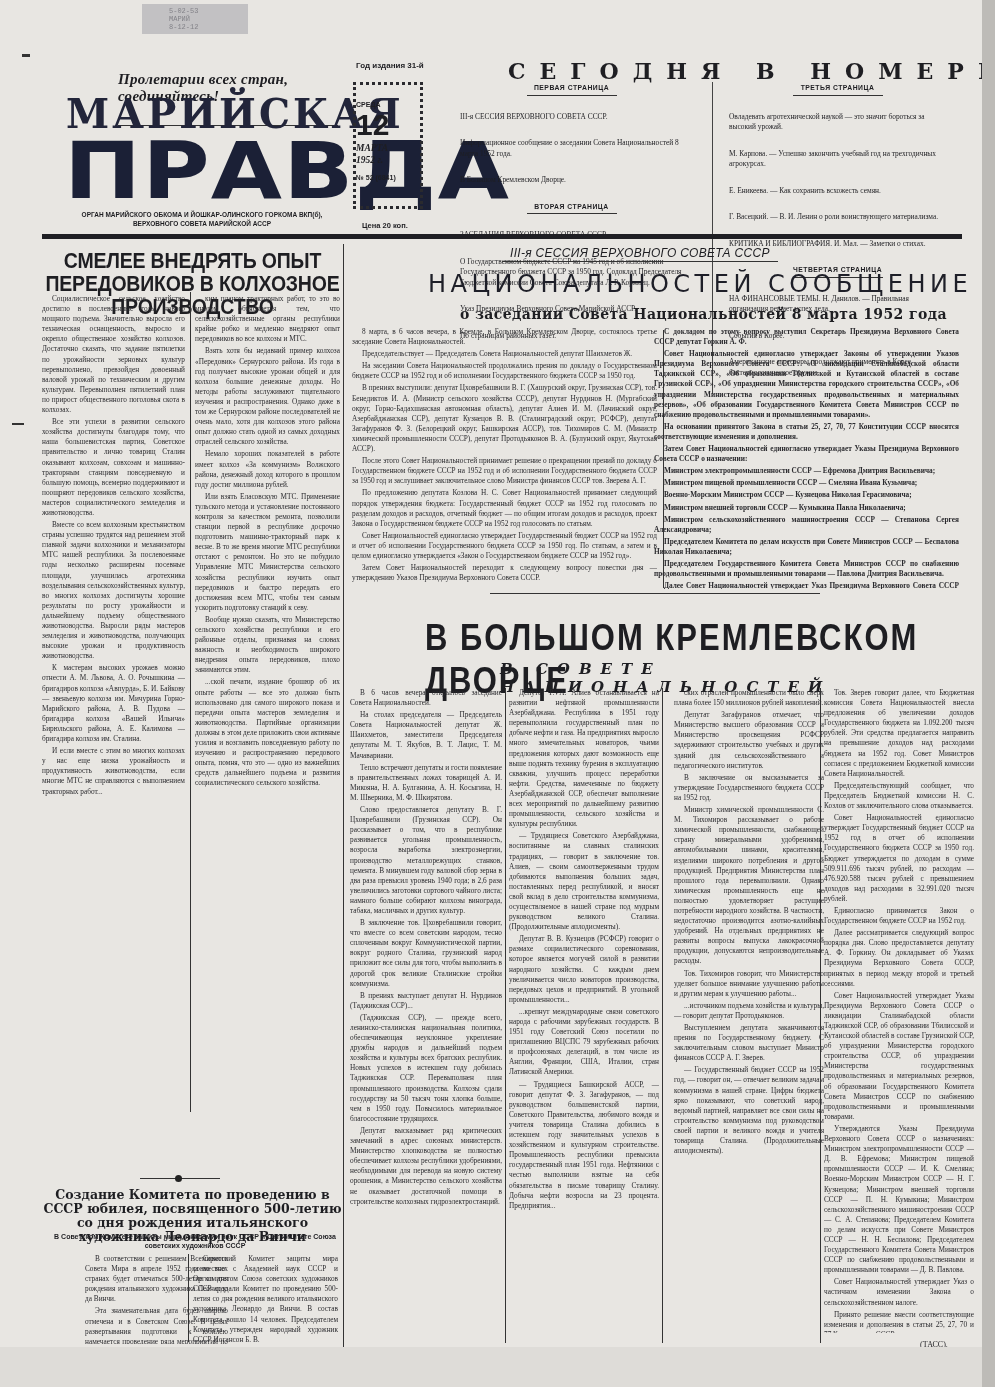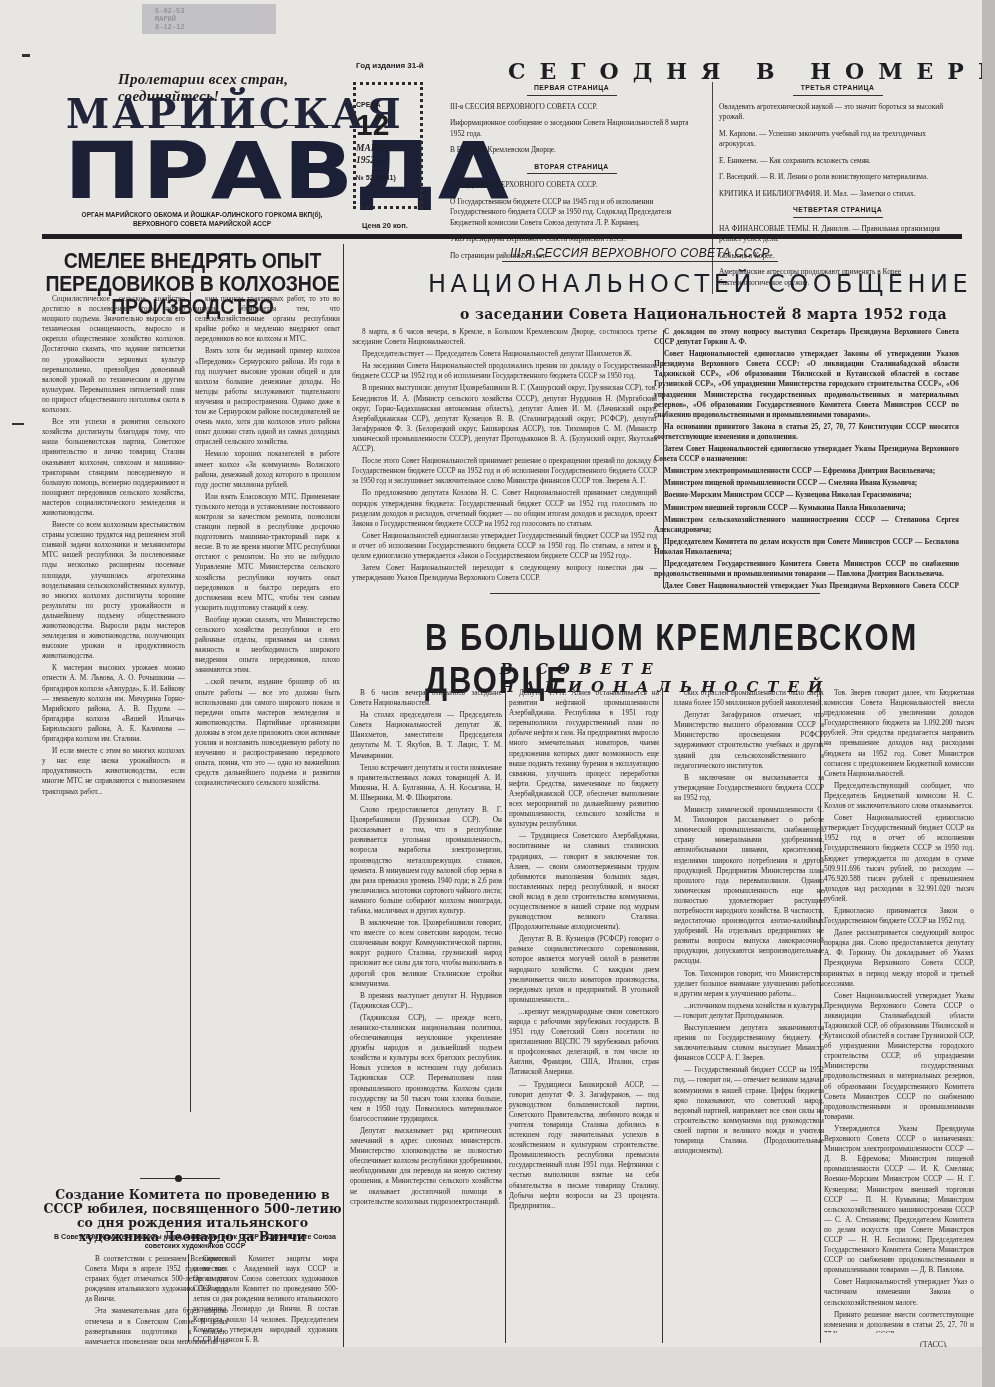--- a/index.html
+++ b/index.html
@@ -9,23 +9,23 @@
     font-family: "Liberation Serif", serif;
     color: #1e1e22;
     position: relative;
   }
   .page {
     position: absolute; left: 0; top: 0; width: 982px; height: 1387px;
     background: #e8e6e2;
   }
   .right-edge { position: absolute; right: 0; top: 0; width: 13px; height: 1387px; background: #bdbbb7; }
   .stamp {
-    position: absolute; left: 142px; top: 4px; width: 134px; height: 30px;
+    position: absolute; left: 142px; top: 4px; width: 106px; height: 30px;
     background: #b9b8bc; color: #6a6a72; font-family: "Liberation Mono", monospace;
-    font-size: 7px; line-height: 8px; padding: 3px 13px; opacity: .8;
+    font-size: 7px; line-height: 8px; padding: 3px 27px; opacity: .8;
   }
   
   .slogan {
     position: absolute; left: 118px; top: 71px; width: 220px;
     font-style: italic; font-weight: bold; font-size: 15px; letter-spacing: .3px;
     border-bottom: 1px solid #333; padding-bottom: 20px;
   }
   .year {
     position: absolute; left: 356px; top: 61px; font-family: "Liberation Sans", sans-serif;
     font-size: 8px; font-weight: bold;
@@ -60,21 +60,21 @@
     position: absolute; left: 508px; top: 58px; width: 430px; font-family: "DejaVu Serif", serif;
     font-weight: bold; font-size: 22px; letter-spacing: 14px; white-space: nowrap;
   }
   .toc-col { position: absolute; top: 0; }
   .toc-col.l { left: 12px; width: 255px; }
   .toc-col.r { left: 280px; width: 250px; border-left: 1px solid #444; }
   .toc-h {
     text-align: center; font-family: "Liberation Sans", sans-serif; font-weight: bold; font-size: 6.8px;
     letter-spacing: .5px; margin: 1px auto 3px; width: 90px; border-bottom: 1px solid #333; padding-bottom: 1px;
   }
-  .toc p { margin: 6px; }
+  .toc p { margin: 16px; }
 
   
   .a1-head {
     position: absolute; left: 40px; top: 248px; width: 305px; text-align: center;
     font-family: "Liberation Sans", sans-serif; font-weight: bold; font-size: 19.5px;
     line-height: 20px; letter-spacing: -.2px; transform: scaleY(1.15); transform-origin: top;
   }
   .col-text { position: absolute; font-size: 7.3px; line-height: 10.1px; text-align: justify; color: #2a2a2e; }
   .col-text p { text-indent: 10px; margin-bottom: 2px; }
   .vrule { position: absolute; width: 1px; background: #333; }

